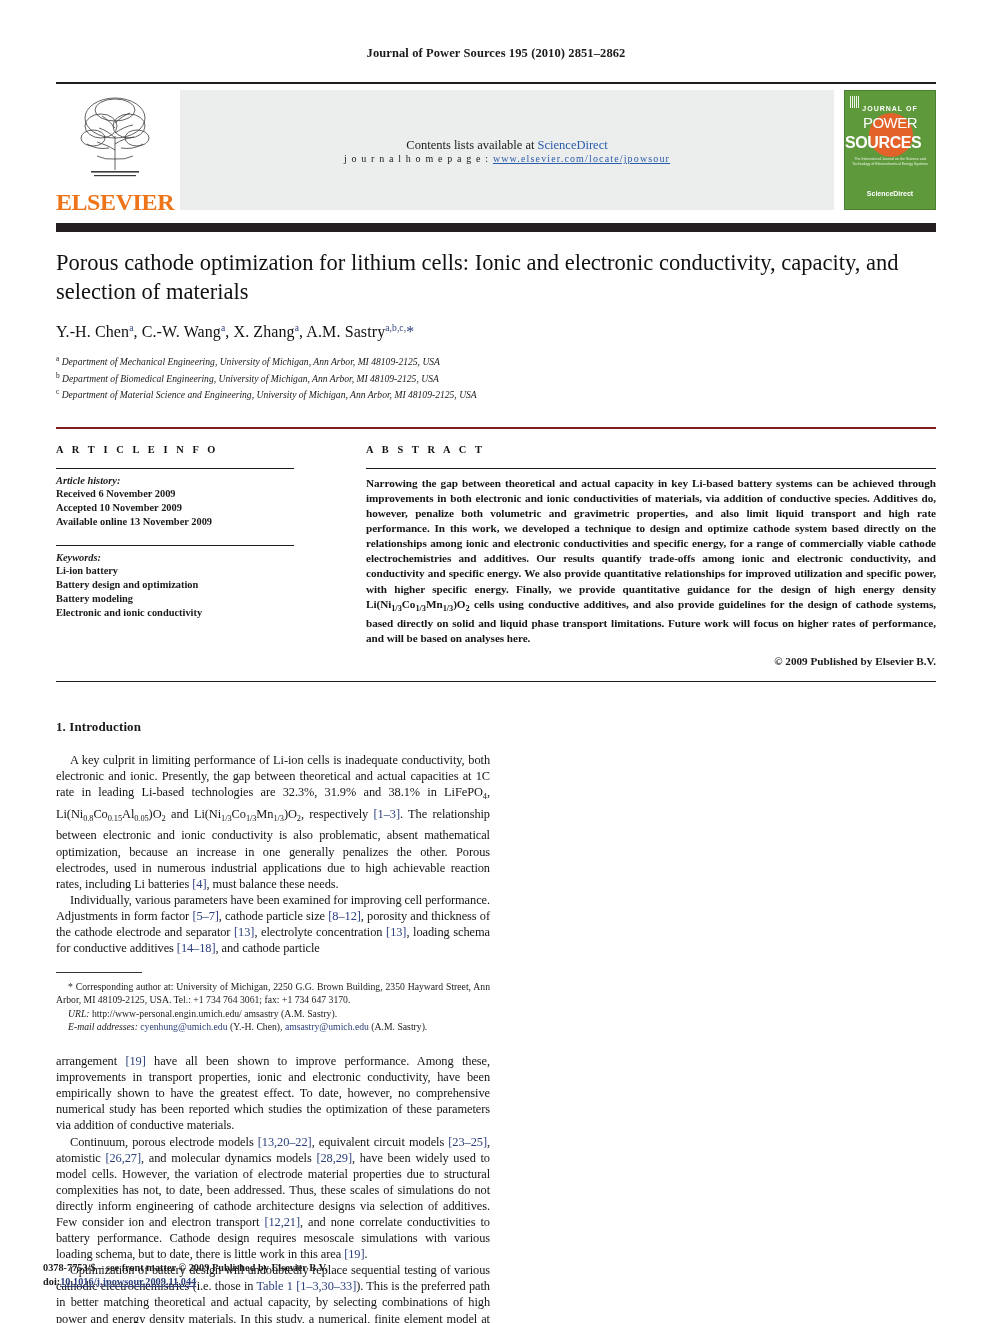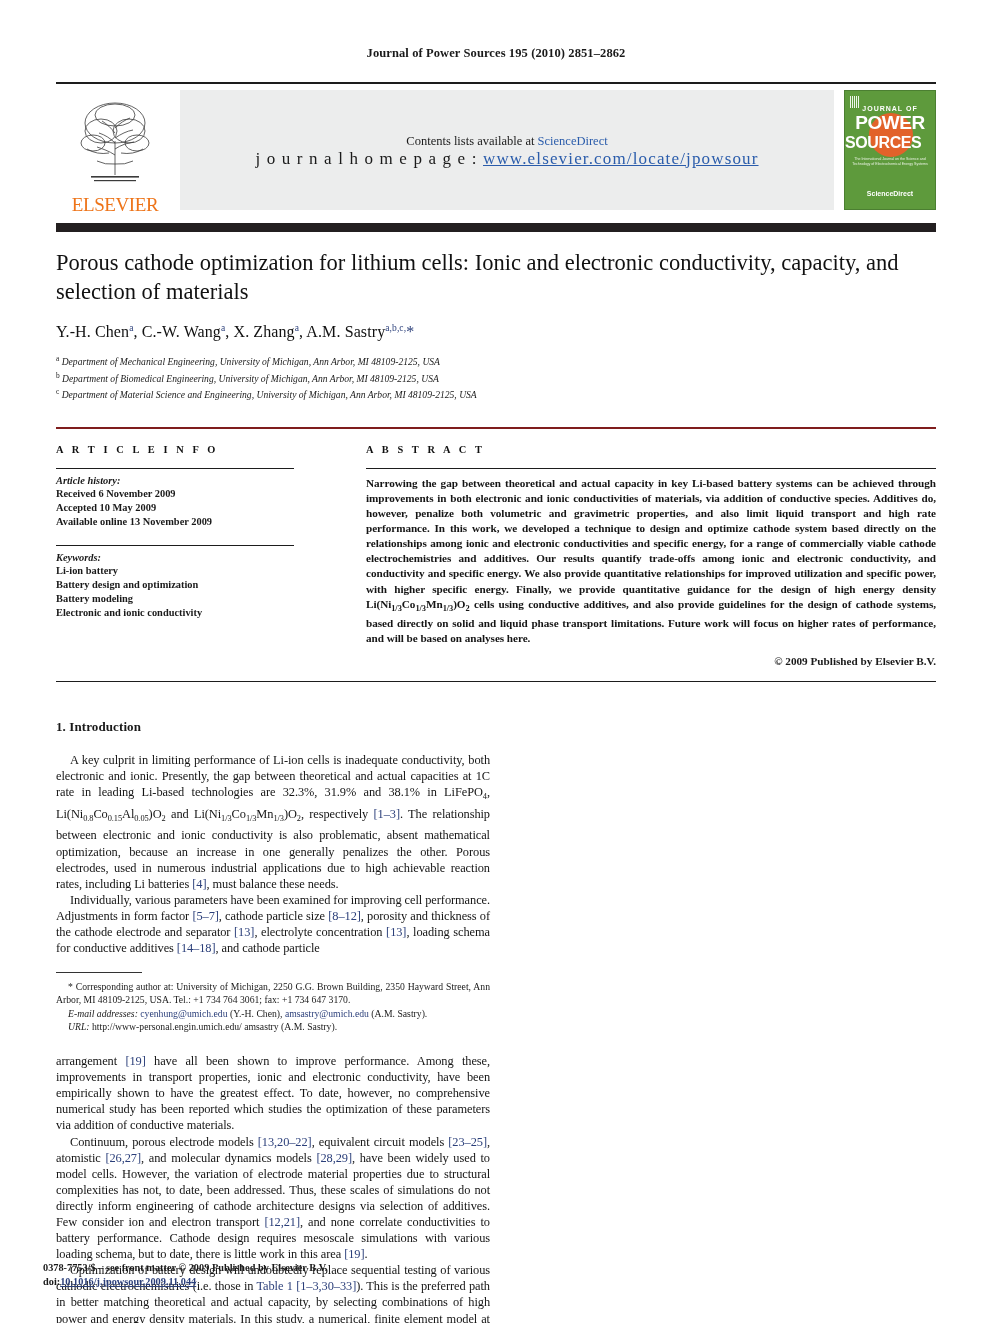--- a/index.html
+++ b/index.html
@@ -47,24 +47,24 @@
     flex: 0 0 118px;
     display: flex;
     flex-direction: column;
     align-items: center;
     justify-content: flex-end;
     padding-bottom: 2px;
   }
   .tree-svg { display: block; }
   .elsevier-word {
     font-family: "Liberation Serif", serif;
-    font-size: 19px;
+    font-size: 24px;
     letter-spacing: -0.4px;
     color: #ee7419;
-    font-weight: 400;
+    font-weight: 700;
     line-height: 1;
     margin-top: 12px;
   }
   .center-band {
     flex: 1 1 auto;
     background: #eceded;
     margin: 0 10px 0 6px;
     display: flex;
     flex-direction: column;
     align-items: center;
@@ -81,21 +81,21 @@
     text-decoration: none;
   }
   .journal-title-big {
     font-size: 30px;
     font-weight: 400;
     margin: 13px 0 14px 0;
     letter-spacing: 0.2px;
     color: #111;
   }
   .homepage-line {
-    font-size: 17px;
+    font-size: 10px;
     letter-spacing: 1.15px;
     color: #1a1a1a;
     text-align: center;
   }
   .homepage-url {
     color: #2a5cab;
     letter-spacing: 1.15px;
   }
   .cover-thumb {
     flex: 0 0 92px;
@@ -129,22 +129,22 @@
     width: 44px; height: 44px;
     border-radius: 50%;
     background: #e2622a;
     top: 22px; left: 24px;
   }
   .cover-power {
     position: absolute;
     top: 22px; left: 0; right: 0;
     text-align: center;
     color: #fff;
-    font-size: 19px;
-    font-weight: bold;
+    font-size: 15px;
+    font-weight: normal;
     font-family: "Liberation Sans", sans-serif;
     letter-spacing: -0.5px;
     line-height: 20px;
   }
   .cover-sources {
     position: absolute;
     top: 43px; left: 0; right: 0;
     color: #fff;
     font-size: 16px;
     font-weight: bold;
@@ -385,21 +385,21 @@
     </div>
   </div>
 
   <div class="info-abstract">
 
     <div class="col-info">
       <div class="section-label">A R T I C L E    I N F O</div>
       <div class="mini-rule"></div>
       <div class="info-head">Article history:</div>
       <div class="info-line">Received 6 November 2009</div>
-      <div class="info-line">Accepted 10 May 2009</div>
+      <div class="info-line">Accepted 10 November 2009</div>
       <div class="info-line">Available online 13 November 2009</div>
       <div class="kw-gap"></div>
       <div class="mini-rule"></div>
       <div class="info-head">Keywords:</div>
       <div class="info-line">Li-ion battery</div>
       <div class="info-line">Battery design and optimization</div>
       <div class="info-line">Battery modeling</div>
       <div class="info-line">Electronic and ionic conductivity</div>
     </div>
 
@@ -414,22 +414,22 @@
   <div class="body-cols">
 
     <div class="bcol">
       <h2 class="sec-head">1.  Introduction</h2>
       <p class="para">A key culprit in limiting performance of Li-ion cells is inadequate conductivity, both electronic and ionic. Presently, the gap between theoretical and actual capacities at 1C rate in leading Li-based technologies are 32.3%, 31.9% and 38.1% in LiFePO<sub>4</sub>, Li(Ni<sub>0.8</sub>Co<sub>0.15</sub>Al<sub>0.05</sub>)O<sub>2</sub> and Li(Ni<sub>1/3</sub>Co<sub>1/3</sub>Mn<sub>1/3</sub>)O<sub>2</sub>, respectively <span class="ref">[1–3]</span>. The relationship between electronic and ionic conductivity is also problematic, absent mathematical optimization, because an increase in one generally penalizes the other. Porous electrodes, used in numerous industrial applications due to high achievable reaction rates, including Li batteries <span class="ref">[4]</span>, must balance these needs.</p>
       <p class="para">Individually, various parameters have been examined for improving cell performance. Adjustments in form factor <span class="ref">[5–7]</span>, cathode particle size <span class="ref">[8–12]</span>, porosity and thickness of the cathode electrode and separator <span class="ref">[13]</span>, electrolyte concentration <span class="ref">[13]</span>, loading schema for conductive additives <span class="ref">[14–18]</span>, and cathode particle</p>
 
       <div class="foot-rule"></div>
       <div class="foot">
         <span class="ind">*  Corresponding author at: University of Michigan, 2250 G.G. Brown Building, 2350 Hayward Street, Ann Arbor, MI 48109-2125, USA. Tel.: +1 734 764 3061; fax: +1 734 647 3170.</span>
+        <span class="ind"><i>URL:</i> http://www-personal.engin.umich.edu/ amsastry (A.M. Sastry).</span>
         <span class="ind"><i>E-mail addresses:</i> <span class="mail">cyenhung@umich.edu</span> (Y.-H. Chen), <span class="mail">amsastry@umich.edu</span> (A.M. Sastry).</span>
-        <span class="ind"><i>URL:</i> http://www-personal.engin.umich.edu/ amsastry (A.M. Sastry).</span>
       </div>
     </div>
 
     <div class="bcol">
       <p class="para noindent">arrangement <span class="ref">[19]</span> have all been shown to improve performance. Among these, improvements in transport properties, ionic and electronic conductivity, have been empirically shown to have the greatest effect. To date, however, no comprehensive numerical study has been reported which studies the optimization of these parameters via addition of conductive materials.</p>
       <p class="para">Continuum, porous electrode models <span class="ref">[13,20–22]</span>, equivalent circuit models <span class="ref">[23–25]</span>, atomistic <span class="ref">[26,27]</span>, and molecular dynamics models <span class="ref">[28,29]</span>, have been widely used to model cells. However, the variation of electrode material properties due to structural complexities has not, to date, been addressed. Thus, these scales of simulations do not directly inform engineering of cathode architecture designs via selection of additives. Few consider ion and electron transport <span class="ref">[12,21]</span>, and none correlate conductivities to battery performance. Cathode design requires mesoscale simulations with various loading schema, but to date, there is little work in this area <span class="ref">[19]</span>.</p>
       <p class="para">Optimization of battery design will undoubtedly replace sequential testing of various cathodic electrochemistries (i.e. those in <span class="ref">Table 1</span> <span class="ref">[1–3,30–33]</span>). This is the preferred path in better matching theoretical and actual capacity, by selecting combinations of high power and energy density materials. In this study, a numerical, finite element model at the particle scale was applied to simulate porous effective ionic and electronic conductivities in cathodes with additives. Those effective properties were introduced to porous electrode model to simulate the battery performance. An</p>
     </div>
   </div>
 

